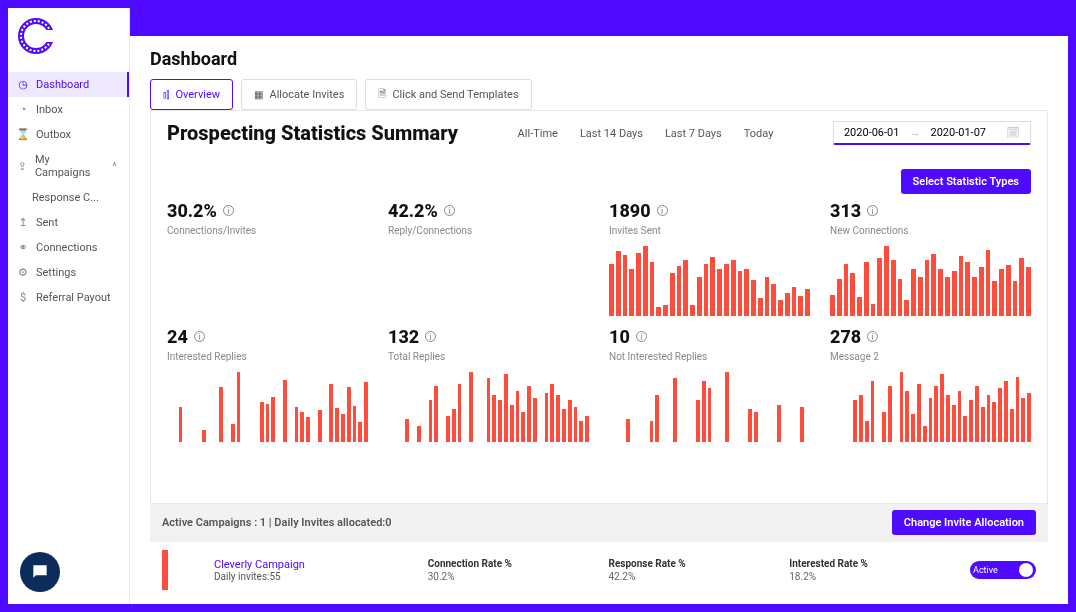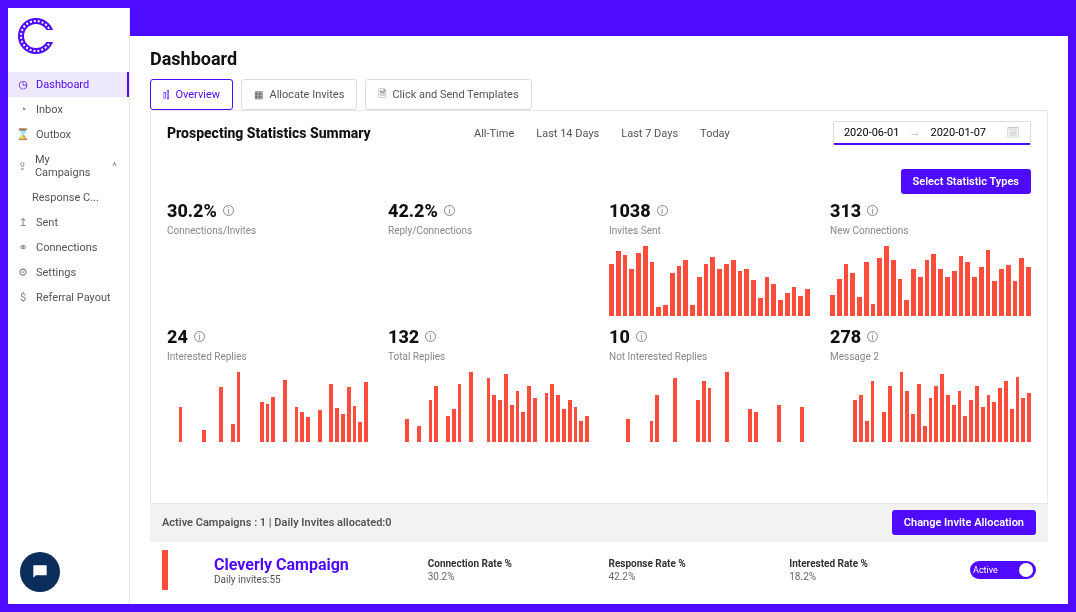--- a/index.html
+++ b/index.html
@@ -20,21 +20,21 @@
 .content { padding: 12px 20px 6px 20px; flex: 1; display: flex; flex-direction: column; overflow: hidden; }
 .title { font-size: 18px; font-weight: 700; color: #111; margin-bottom: 10px; }
 
 .tabs-row { display: flex; gap: 8px; border-bottom: 1px solid #e8e8e8; padding-bottom: 0; }
 .tab { padding: 6px 12px; border: 1px solid #ddd; border-radius: 3px; font-size: 11px; background: #fff; cursor: pointer; display: flex; align-items: center; gap: 6px; color: #555; }
 .tab.active { border-color: #4f0bff; color: #4f0bff; }
 .tab .ticn { font-size: 10px; }
 
 .panel { border: 1px solid #e8e8e8; border-top: none; padding: 10px 16px 6px 16px; flex: 1; overflow: hidden; }
 .panel-head { display: flex; align-items: center; justify-content: space-between; flex-wrap: wrap; gap: 8px; }
-.panel-title { font-size: 14px; font-weight: 800; color: #111; }
+.panel-title { font-size: 20px; font-weight: 800; color: #111; }
 .time-filters { display: flex; gap: 22px; font-size: 11px; color: #555; }
 .time-filters span { cursor: pointer; }
 .date-range { display: flex; align-items: center; gap: 10px; border: 1px solid #ddd; padding: 4px 10px; font-size: 11px; border-radius: 2px; border-bottom: 2px solid #4f0bff; }
 .date-range .sep { color: #aaa; }
 .cal-icn { color: #bbb; margin-left: 10px; }
 
 .select-types { text-align: right; margin-top: 24px; }
 .btn-purple { background: #4f0bff; color: #fff; border: none; padding: 6px 12px; border-radius: 3px; font-size: 11px; font-weight: 600; cursor: pointer; }
 
 .stats-grid { display: grid; grid-template-columns: repeat(4, 1fr); gap: 10px 20px; margin-top: 6px; }
@@ -42,21 +42,21 @@
 .stat-value { font-size: 18px; font-weight: 800; color: #111; display: flex; align-items: center; gap: 6px; }
 .info-icn { font-size: 9px; border: 1px solid #888; border-radius: 50%; width: 11px; height: 11px; display: inline-flex; align-items: center; justify-content: center; color: #888; font-weight: normal; }
 .stat-label { font-size: 10px; color: #888; }
 .bar-chart { display: flex; align-items: flex-end; gap: 2px; height: 70px; margin-top: 6px; }
 .bar-chart .bar { flex: 1; background: #ff4d3d; }
 
 .campaign-bar { background: #f2f2f2; padding: 6px 12px; display: flex; justify-content: space-between; align-items: center; font-size: 11px; color: #555; font-weight:600; }
 .campaign-row { display: flex; align-items: center; padding: 8px 12px; gap: 16px; border-top: 1px solid #eee; }
 .orange-stripe { width: 6px; height: 40px; background: #ff4d3d; margin-right: 30px; }
 .camp-info { flex: 1.2; }
-.camp-name { font-size: 16px; font-weight: 700; color: #4f0bff; }
+.camp-name { font-size: 11px; font-weight: 400; color: #4f0bff; }
 .camp-sub { font-size: 10px; color: #555; }
 .camp-col { flex: 1; }
 .camp-col-label { font-size: 10px; font-weight: 700; color: #333; }
 .camp-col-val { font-size: 10px; color: #666; margin-top: 2px; }
 .toggle-wrap { display: flex; align-items: center; gap: 4px; }
 .toggle { width: 66px; height: 18px; background: #4f0bff; border-radius: 9px; display: flex; align-items: center; justify-content: space-between; padding: 2px 3px; font-size: 9px; color: #fff; cursor: pointer; }
 .toggle-knob { width: 14px; height: 14px; background: #fff; border-radius: 50%; }
 
 .chat-bubble { position: absolute; bottom: 20px; left: 20px; width: 40px; height: 40px; background: #0b2d5b; border-radius: 50%; display: flex; align-items: center; justify-content: center; cursor: pointer; }
 .chat-bubble svg { width: 20px; height: 20px; }
@@ -161,21 +161,21 @@
             </div>
             <div class="stat-card">
               <div class="stat-value">
                 <span>42.2%</span>
                 <span class="info-icn">i</span>
               </div>
               <div class="stat-label">Reply/Connections</div>
             </div>
             <div class="stat-card">
               <div class="stat-value">
-                <span>1038</span>
+                <span>1890</span>
                 <span class="info-icn">i</span>
               </div>
               <div class="stat-label">Invites Sent</div>
               <div class="bar-chart">
                 <div class="bar" style="height: 74.359%;"></div>
                 <div class="bar" style="height: 92.3077%;"></div>
                 <div class="bar" style="height: 87.1795%;"></div>
                 <div class="bar" style="height: 66.6667%;"></div>
                 <div class="bar" style="height: 89.7436%;"></div>
                 <div class="bar" style="height: 100%;"></div>

